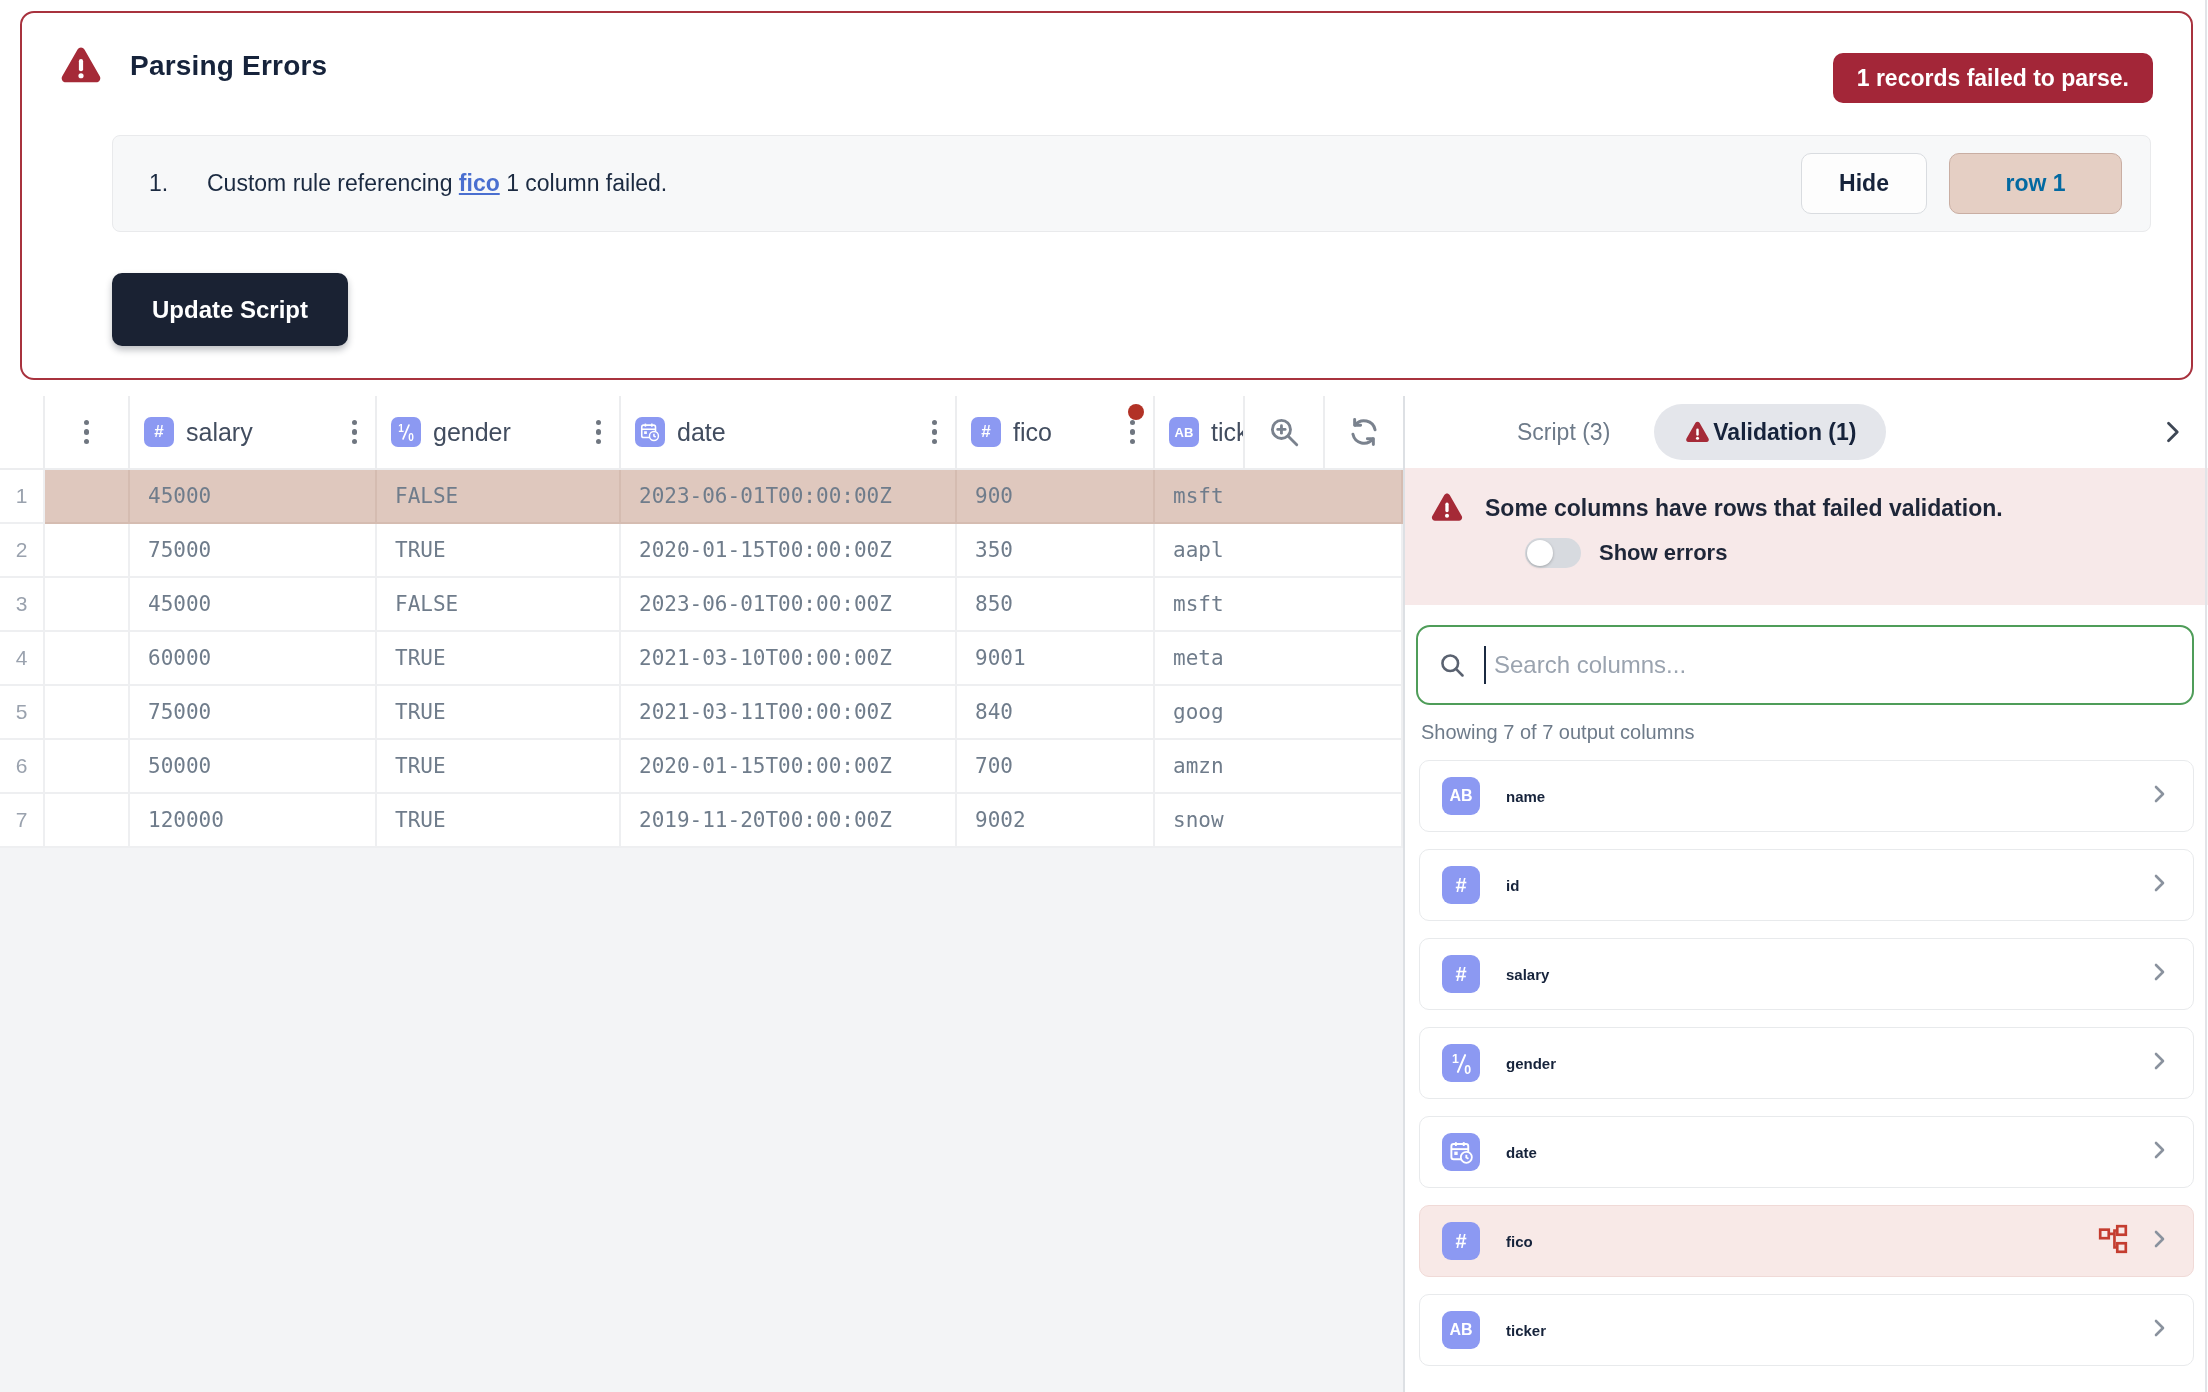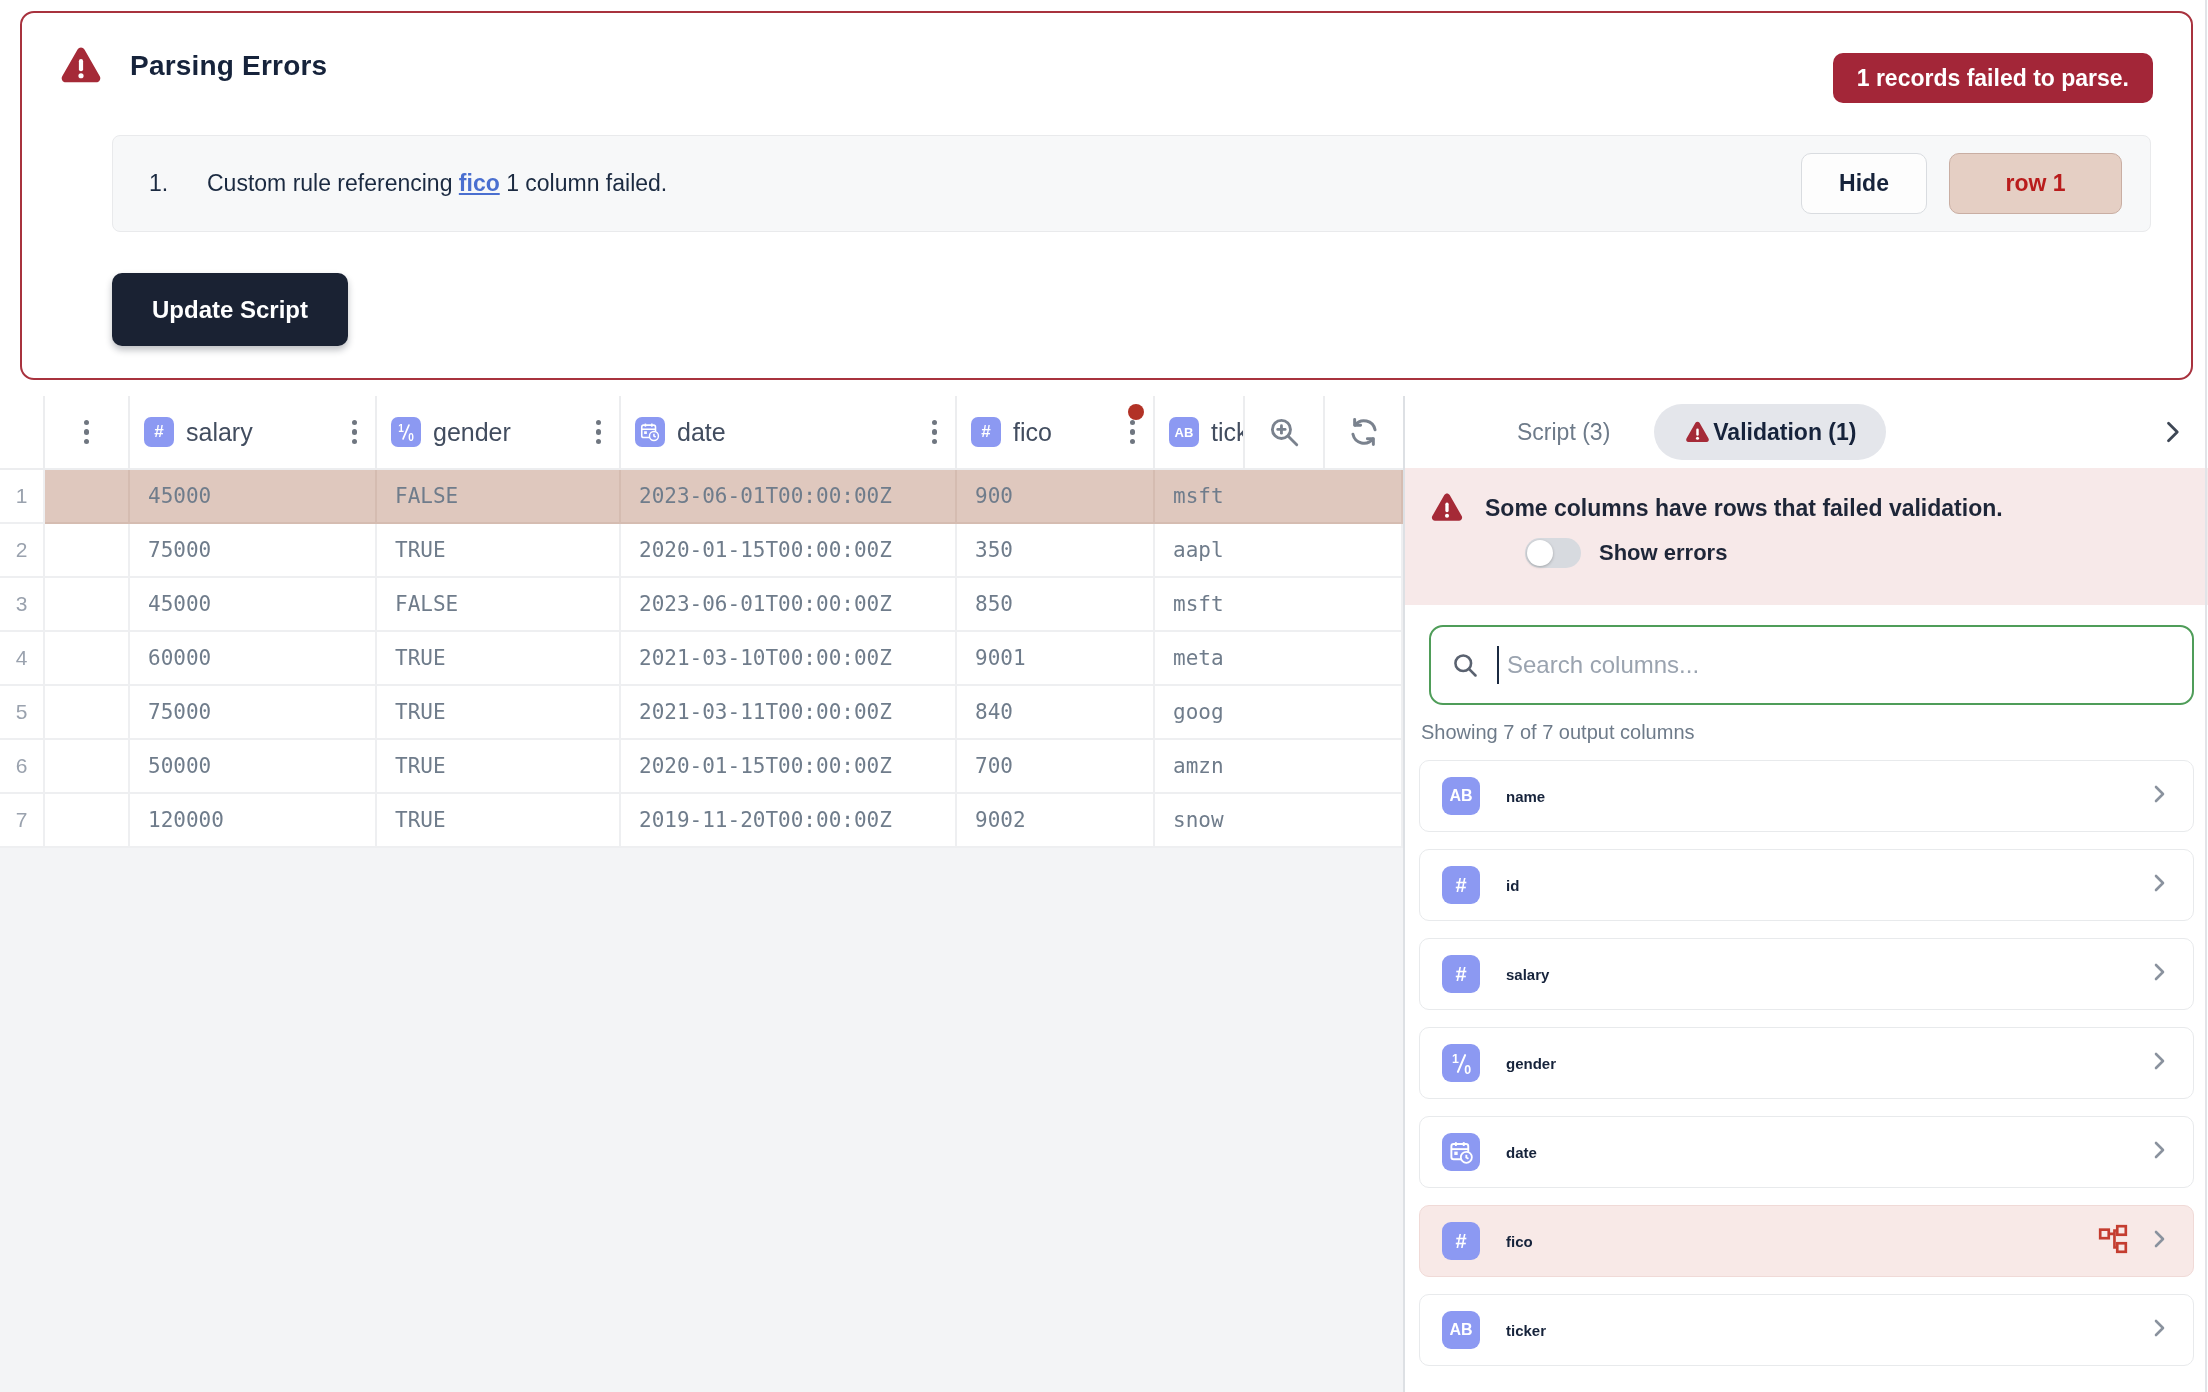--- a/index.html
+++ b/index.html
@@ -20,21 +20,21 @@
   .error-item { position:absolute; left:90px; right:40px; top:122px; height:97px;
     background:#F7F8F9; border:1.5px solid #E9EAEC; border-radius:8px;
     display:flex; align-items:center; padding:0 28px 0 36px; }
   .err-num { font-size:23px; color:#1B2A41; width:58px; flex:0 0 auto; }
   .err-text { font-size:23px; color:#1B2A41; }
   .err-link { color:#4A6FD0; text-decoration:underline; font-weight:600; cursor:pointer; }
   .err-actions { margin-left:auto; display:flex; gap:22px; align-items:center; }
   .btn-hide { width:126px; height:61px; background:#FDFDFD; border:1.5px solid #D9DCE0; border-radius:10px;
     font-size:23px; font-weight:600; color:#16233B; font-family:inherit; cursor:pointer; }
   .btn-row { width:173px; height:61px; background:#E5CFC4; border:1.5px solid #C9AEA3; border-radius:10px;
-    font-size:23px; font-weight:600; color:#b91c1c; font-family:inherit; cursor:pointer; }
+    font-size:23px; font-weight:600; color:#0369a1; font-family:inherit; cursor:pointer; }
   .btn-update { position:absolute; left:90px; top:260px; height:73px; padding:0 40px;
     background:#1A2233; color:#fff; border:none; border-radius:10px; font-size:24px; font-weight:700;
     font-family:inherit; cursor:pointer; box-shadow:0 4px 7px rgba(18,24,38,.28); }
 
   
   .grid-area { position:absolute; left:0; top:396px; width:1403px; height:996px; background:#F3F4F6; }
   .grid-header, .grid-row { display:grid; grid-template-columns:45px 85px 247px 244px 336px 198px 248px; }
   .grid-header { position:relative; height:74px; }
   .hdr-cell { background:#fff; border-right:2px solid #ECEDEF; border-bottom:2px solid #ECEDEF;
     display:flex; align-items:center; gap:12px; padding:0 14px; position:relative; overflow:hidden;
@@ -71,21 +71,21 @@
   .panel-collapse { margin-left:auto; background:none; border:none; cursor:pointer; display:flex; align-items:center; }
   .panel-collapse svg { width:28px; height:28px; }
   .alert { height:137px; background:#F7E9E9; padding:22px 24px 0 24px; }
   .alert-line { display:flex; align-items:center; gap:20px; }
   .alert-text { font-size:23px; font-weight:700; color:#1E2638; }
   .toggle-line { display:flex; align-items:center; gap:18px; margin:12px 0 0 96px; }
   .toggle { width:56px; height:30px; background:#D7DADF; border-radius:15px; position:relative; cursor:pointer; flex:0 0 auto; }
   .toggle .knob { position:absolute; left:2px; top:2px; width:26px; height:26px; background:#fff; border-radius:50%;
     box-shadow:0 1px 3px rgba(0,0,0,.25); }
   .toggle-label { font-size:22px; font-weight:600; color:#1E2638; }
-  .searchbox { margin:20px 14px 0 24px; height:80px; border:2.5px solid #4F9D59; border-radius:14px;
+  .searchbox { margin:20px 14px 0 11px; height:80px; border:2.5px solid #4F9D59; border-radius:14px;
     background:#fff; display:flex; align-items:center; padding:0 20px; gap:8px; }
   .searchbox svg { width:28px; height:28px; flex:0 0 auto; }
   .caret { width:2px; height:38px; background:#1B2A41; flex:0 0 auto; margin-left:10px; }
   .searchbox input { border:none; outline:none; flex:1; font-family:inherit; font-size:24px; color:#1B2A41; background:transparent; }
   .searchbox input::placeholder { color:#9AA3AF; }
   .summary { margin:16px 16px 0 16px; font-size:20px; color:#6E7B8A; }
   .cards { margin:16px 14px 0 14px; display:flex; flex-direction:column; gap:17px; }
   .card { height:72px; background:#fff; border:1.5px solid #E8EAEC; border-radius:10px;
     display:flex; align-items:center; padding:0 22px; gap:26px; cursor:pointer; }
   .card.failed { background:#F8E9E7; border-color:#F0DAD7; }

